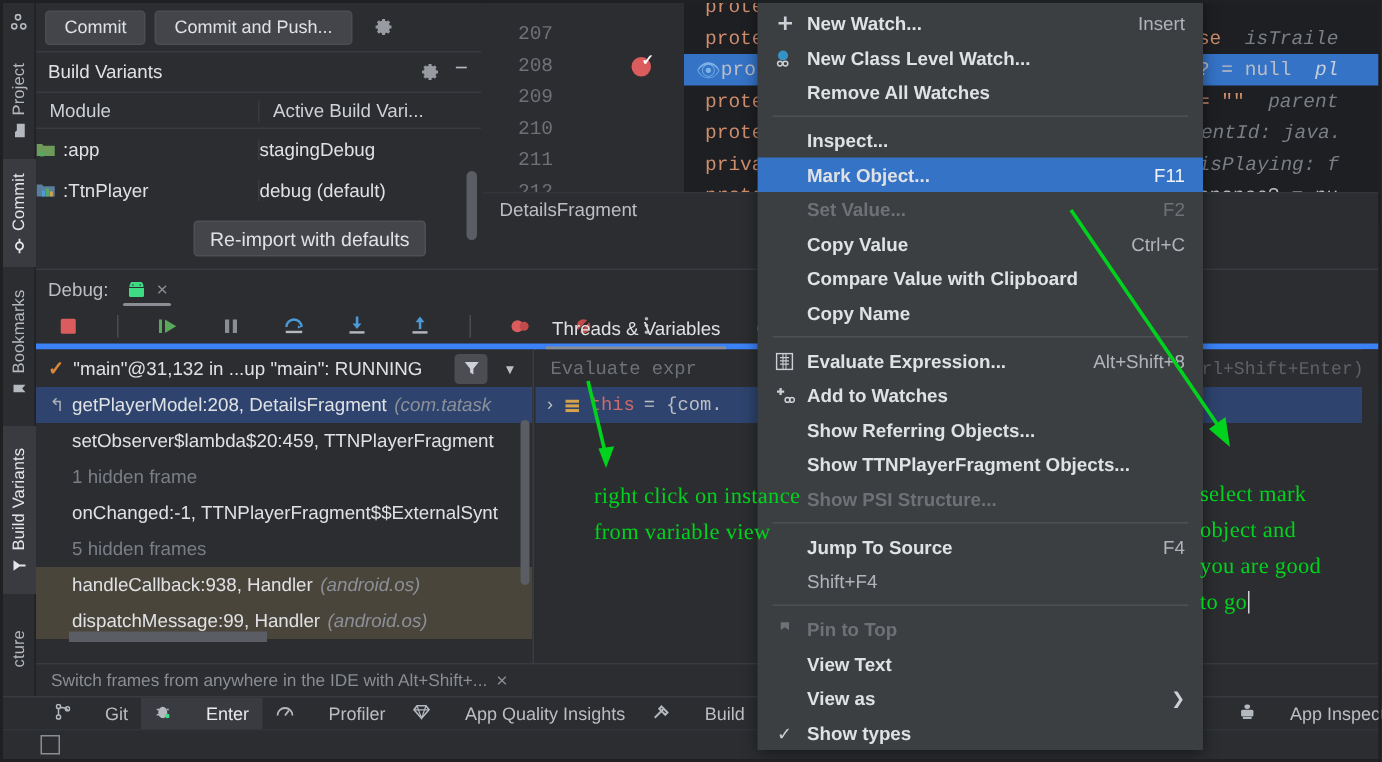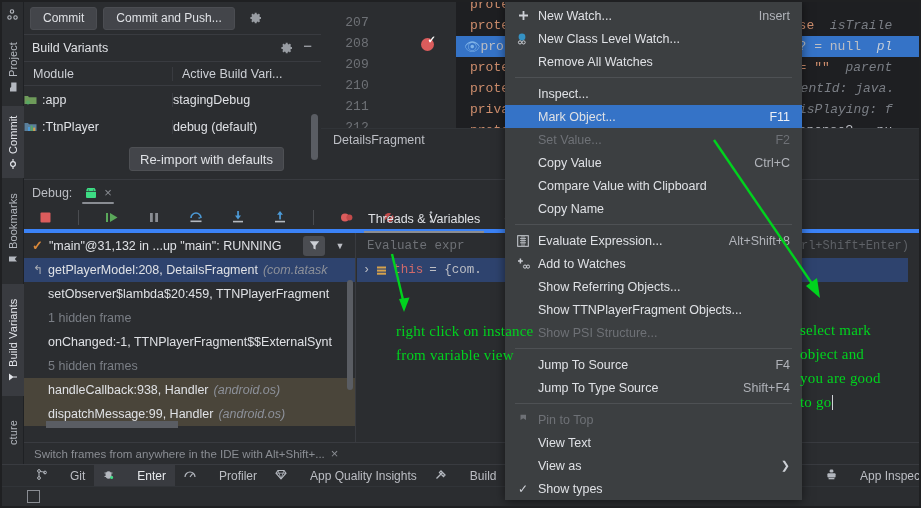--- a/index.html
+++ b/index.html
@@ -287,21 +287,21 @@
     z-index: 500;
     padding: 4px 0 0 0;
     overflow:hidden;
   }
   .mi {
     height: 23px; display:flex; align-items:center;
     padding: 0 12px 0 10px; color:#dfe1e5; font-size:12.5px;
     gap: 7px; position:relative;
   }
   .mi .mi-ico { width:16px; height:14px; display:flex; align-items:center; justify-content:center; flex-shrink:0;}
-  .mi .mi-label { flex:1; white-space:nowrap; }
+  .mi .mi-label { flex:1; white-space:nowrap;font-weight:bold; }
   .mi .mi-acc { color:#b0b3b9; font-size:12.5px; }
   .mi.sel { background:#3573c7; }
   .mi.sel .mi-acc { color:#eef1f6; }
   .mi.dis .mi-label, .mi.dis .mi-acc { color:#6e7176; }
   .mi .chevron { color:#cdd0d6; font-size:11px;}
   .mi-sep { height:1px; background:#4e5154; margin: 4px 10px; }
   .check { color:#cdd0d6; font-size:12px;}
 
   
   .anno {
@@ -808,21 +808,20 @@
     <div class="mi-sep"></div>
 
     <div class="mi">
       <span class="mi-ico"></span>
       <span class="mi-label">Jump To Source</span>
       <span class="mi-acc">F4</span>
     </div>
 
     <div class="mi">
       <span class="mi-ico"></span>
-      <span class="mi-label">Jump To Type Source</span>
       <span class="mi-acc">Shift+F4</span>
     </div>
 
     <div class="mi-sep"></div>
 
     <div class="mi dis">
       <span class="mi-ico">
           <svg width="11" height="12" viewBox="0 0 11 12">
             <path d="M2.5 0.8 H8 V6 L5.2 4.2 L2.5 6z" fill="#6e7176"></path>
           </svg>

